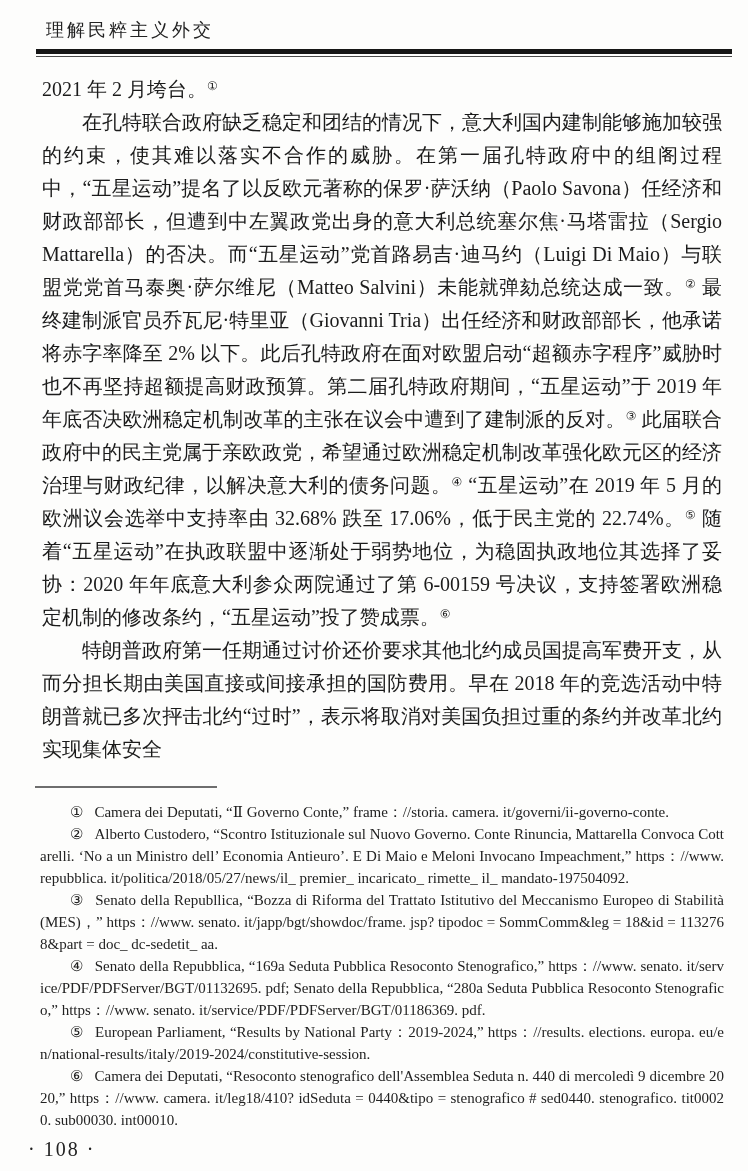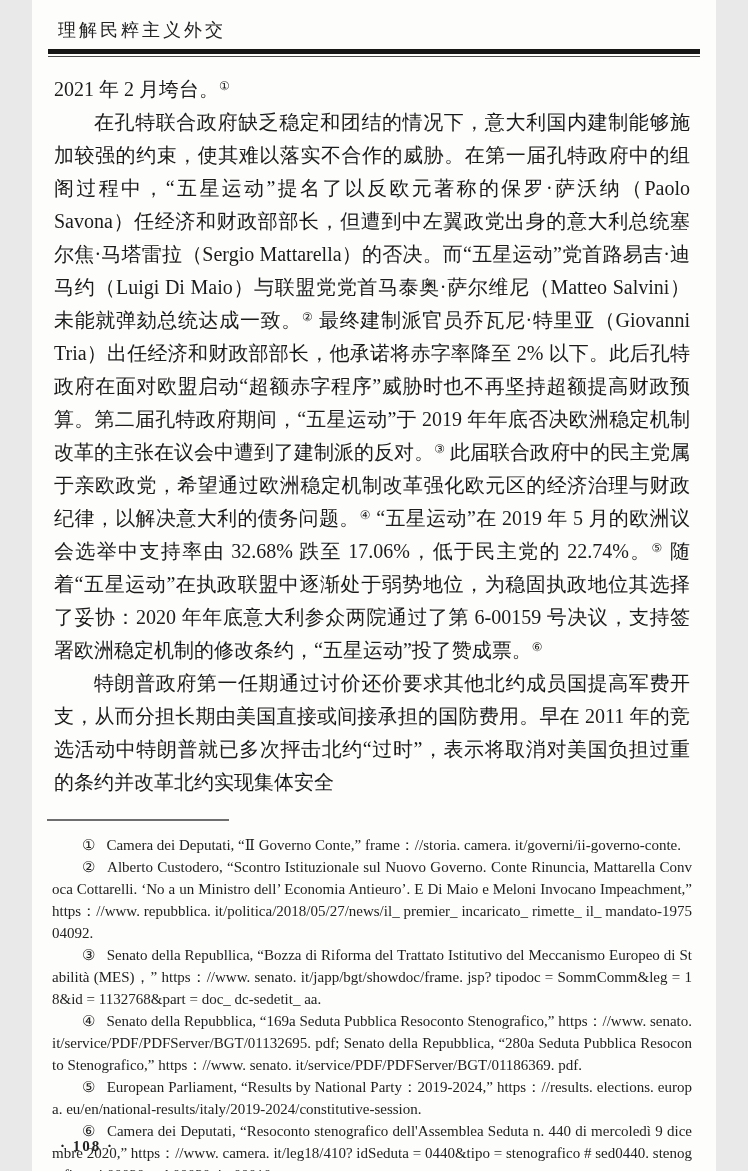--- a/index.html
+++ b/index.html
@@ -1,25 +1,26 @@
 <!DOCTYPE html>
 <html><head>
 <meta charset="utf-8">
 <style>
   html, body { margin: 0; padding: 0; background: #e9e9e9; }
   .page {
     position: relative;
-    width: 684px;
+    width: 748px;
     height: 1171px;
     margin: 0 auto;
     background: #fdfdfc;
     box-sizing: border-box;
     font-family: "Liberation Serif", "DejaVu Serif", serif;
     color: #1b1b1b;
     overflow: hidden;
+    padding-left: 20px;
   }
   
   .running-title {
     margin: 18px 0 0 26px;
     font-size: 18px;
     letter-spacing: 3px;
     color: #222;
   }
   .rule-thick {
     margin: 7px 16px 0 16px;
@@ -66,42 +67,41 @@
     text-align: justify;
     color: #222;
     word-break: break-all;
   }
   .footnote { text-indent: 2em; margin: 0; }
   .fn-marker { margin-right: 11px; }
   
   .page-number {
     position: absolute;
     left: 28px;
-    bottom: 16px;
-    font-size: 15px;
+    bottom: 10px;
+    font-size: 20px;
     letter-spacing: 2px;
     color: #222;
-    font-weight: bold;
   }
 </style>
 </head>
 <body>
 
 <div class="page">
 
   <header>
     <div class="running-title">理解民粹主义外交</div>
     <div class="rule-thick"></div>
     <div class="rule-thin"></div>
   </header>
 
   <main class="body-text" id="body-content">
       <p class="plain">2021 年 2 月垮台。<sup class="fn-ref">①</sup></p>
       <p class="indent">在孔特联合政府缺乏稳定和团结的情况下，意大利国内建制能够施加较强的约束，使其难以落实不合作的威胁。在第一届孔特政府中的组阁过程中，“五星运动”提名了以反欧元著称的保罗·萨沃纳（Paolo Savona）任经济和财政部部长，但遭到中左翼政党出身的意大利总统塞尔焦·马塔雷拉（Sergio Mattarella）的否决。而“五星运动”党首路易吉·迪马约（Luigi Di Maio）与联盟党党首马泰奥·萨尔维尼（Matteo Salvini）未能就弹劾总统达成一致。<sup class="fn-ref">②</sup> 最终建制派官员乔瓦尼·特里亚（Giovanni Tria）出任经济和财政部部长，他承诺将赤字率降至 2% 以下。此后孔特政府在面对欧盟启动“超额赤字程序”威胁时也不再坚持超额提高财政预算。第二届孔特政府期间，“五星运动”于 2019 年年底否决欧洲稳定机制改革的主张在议会中遭到了建制派的反对。<sup class="fn-ref">③</sup> 此届联合政府中的民主党属于亲欧政党，希望通过欧洲稳定机制改革强化欧元区的经济治理与财政纪律，以解决意大利的债务问题。<sup class="fn-ref">④</sup> “五星运动”在 2019 年 5 月的欧洲议会选举中支持率由 32.68% 跌至 17.06%，低于民主党的 22.74%。<sup class="fn-ref">⑤</sup> 随着“五星运动”在执政联盟中逐渐处于弱势地位，为稳固执政地位其选择了妥协：2020 年年底意大利参众两院通过了第 6-00159 号决议，支持签署欧洲稳定机制的修改条约，“五星运动”投了赞成票。<sup class="fn-ref">⑥</sup></p>
-      <p class="indent">特朗普政府第一任期通过讨价还价要求其他北约成员国提高军费开支，从而分担长期由美国直接或间接承担的国防费用。早在 2011 年的竞选活动中特朗普就已多次抨击北约“过时”，表示将取消对美国负担过重的条约并改革北约实现集体安全</p>
+      <p class="indent">特朗普政府第一任期通过讨价还价要求其他北约成员国提高军费开支，从而分担长期由美国直接或间接承担的国防费用。早在 2018 年的竞选活动中特朗普就已多次抨击北约“过时”，表示将取消对美国负担过重的条约并改革北约实现集体安全</p>
     </main>
 
   <div class="footnote-sep"></div>
 
   <section class="footnotes" id="footnotes">
       <div class="footnote"><span class="fn-marker">①</span><span>Camera dei Deputati, “Ⅱ Governo Conte,” frame：//storia. camera. it/governi/ii-governo-conte.</span></div>
       <div class="footnote"><span class="fn-marker">②</span><span>Alberto Custodero, “Scontro Istituzionale sul Nuovo Governo. Conte Rinuncia, Mattarella Convoca Cottarelli. ‘No a un Ministro dell’ Economia Antieuro’. E Di Maio e Meloni Invocano Impeachment,” https：//www. repubblica. it/politica/2018/05/27/news/il_ premier_ incaricato_ rimette_ il_ mandato-197504092.</span></div>
       <div class="footnote"><span class="fn-marker">③</span><span>Senato della Republlica, “Bozza di Riforma del Trattato Istitutivo del Meccanismo Europeo di Stabilità (MES)，” https：//www. senato. it/japp/bgt/showdoc/frame. jsp? tipodoc = SommComm&amp;leg = 18&amp;id = 1132768&amp;part = doc_ dc-sedetit_ aa.</span></div>
       <div class="footnote"><span class="fn-marker">④</span><span>Senato della Repubblica, “169a Seduta Pubblica Resoconto Stenografico,” https：//www. senato. it/service/PDF/PDFServer/BGT/01132695. pdf; Senato della Repubblica, “280a Seduta Pubblica Resoconto Stenografico,” https：//www. senato. it/service/PDF/PDFServer/BGT/01186369. pdf.</span></div>
       <div class="footnote"><span class="fn-marker">⑤</span><span>European Parliament, “Results by National Party：2019-2024,” https：//results. elections. europa. eu/en/national-results/italy/2019-2024/constitutive-session.</span></div>

